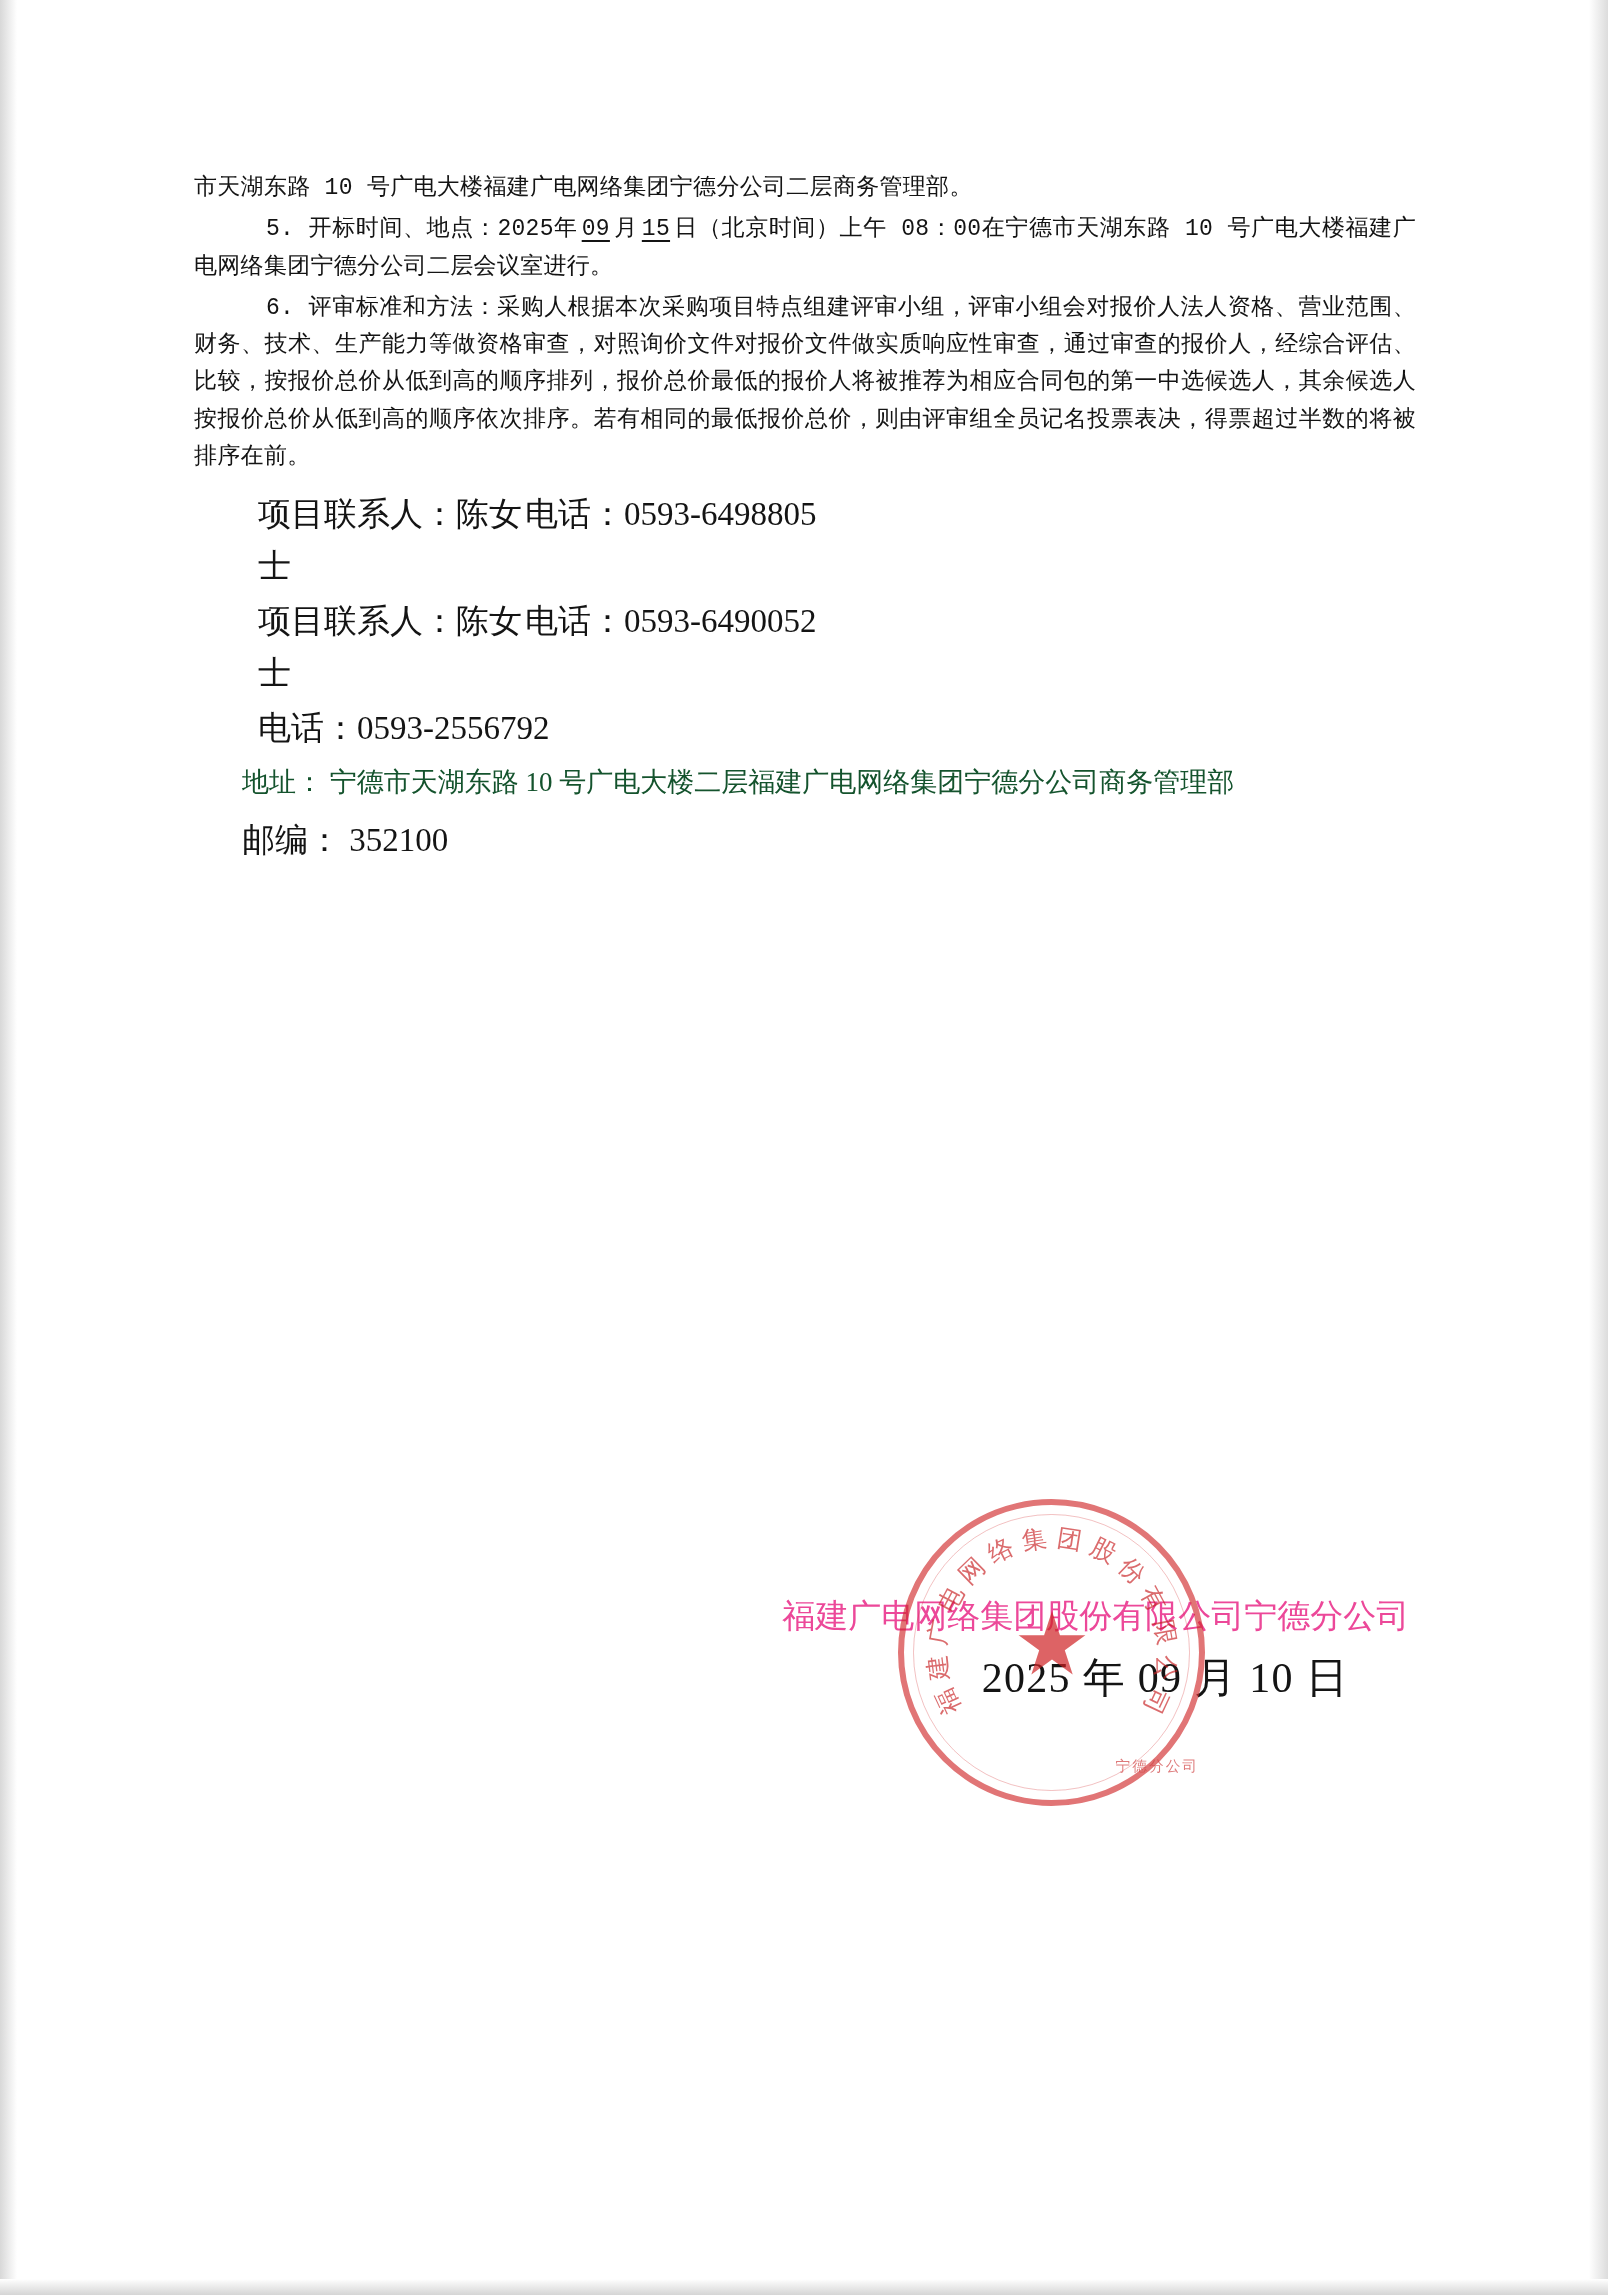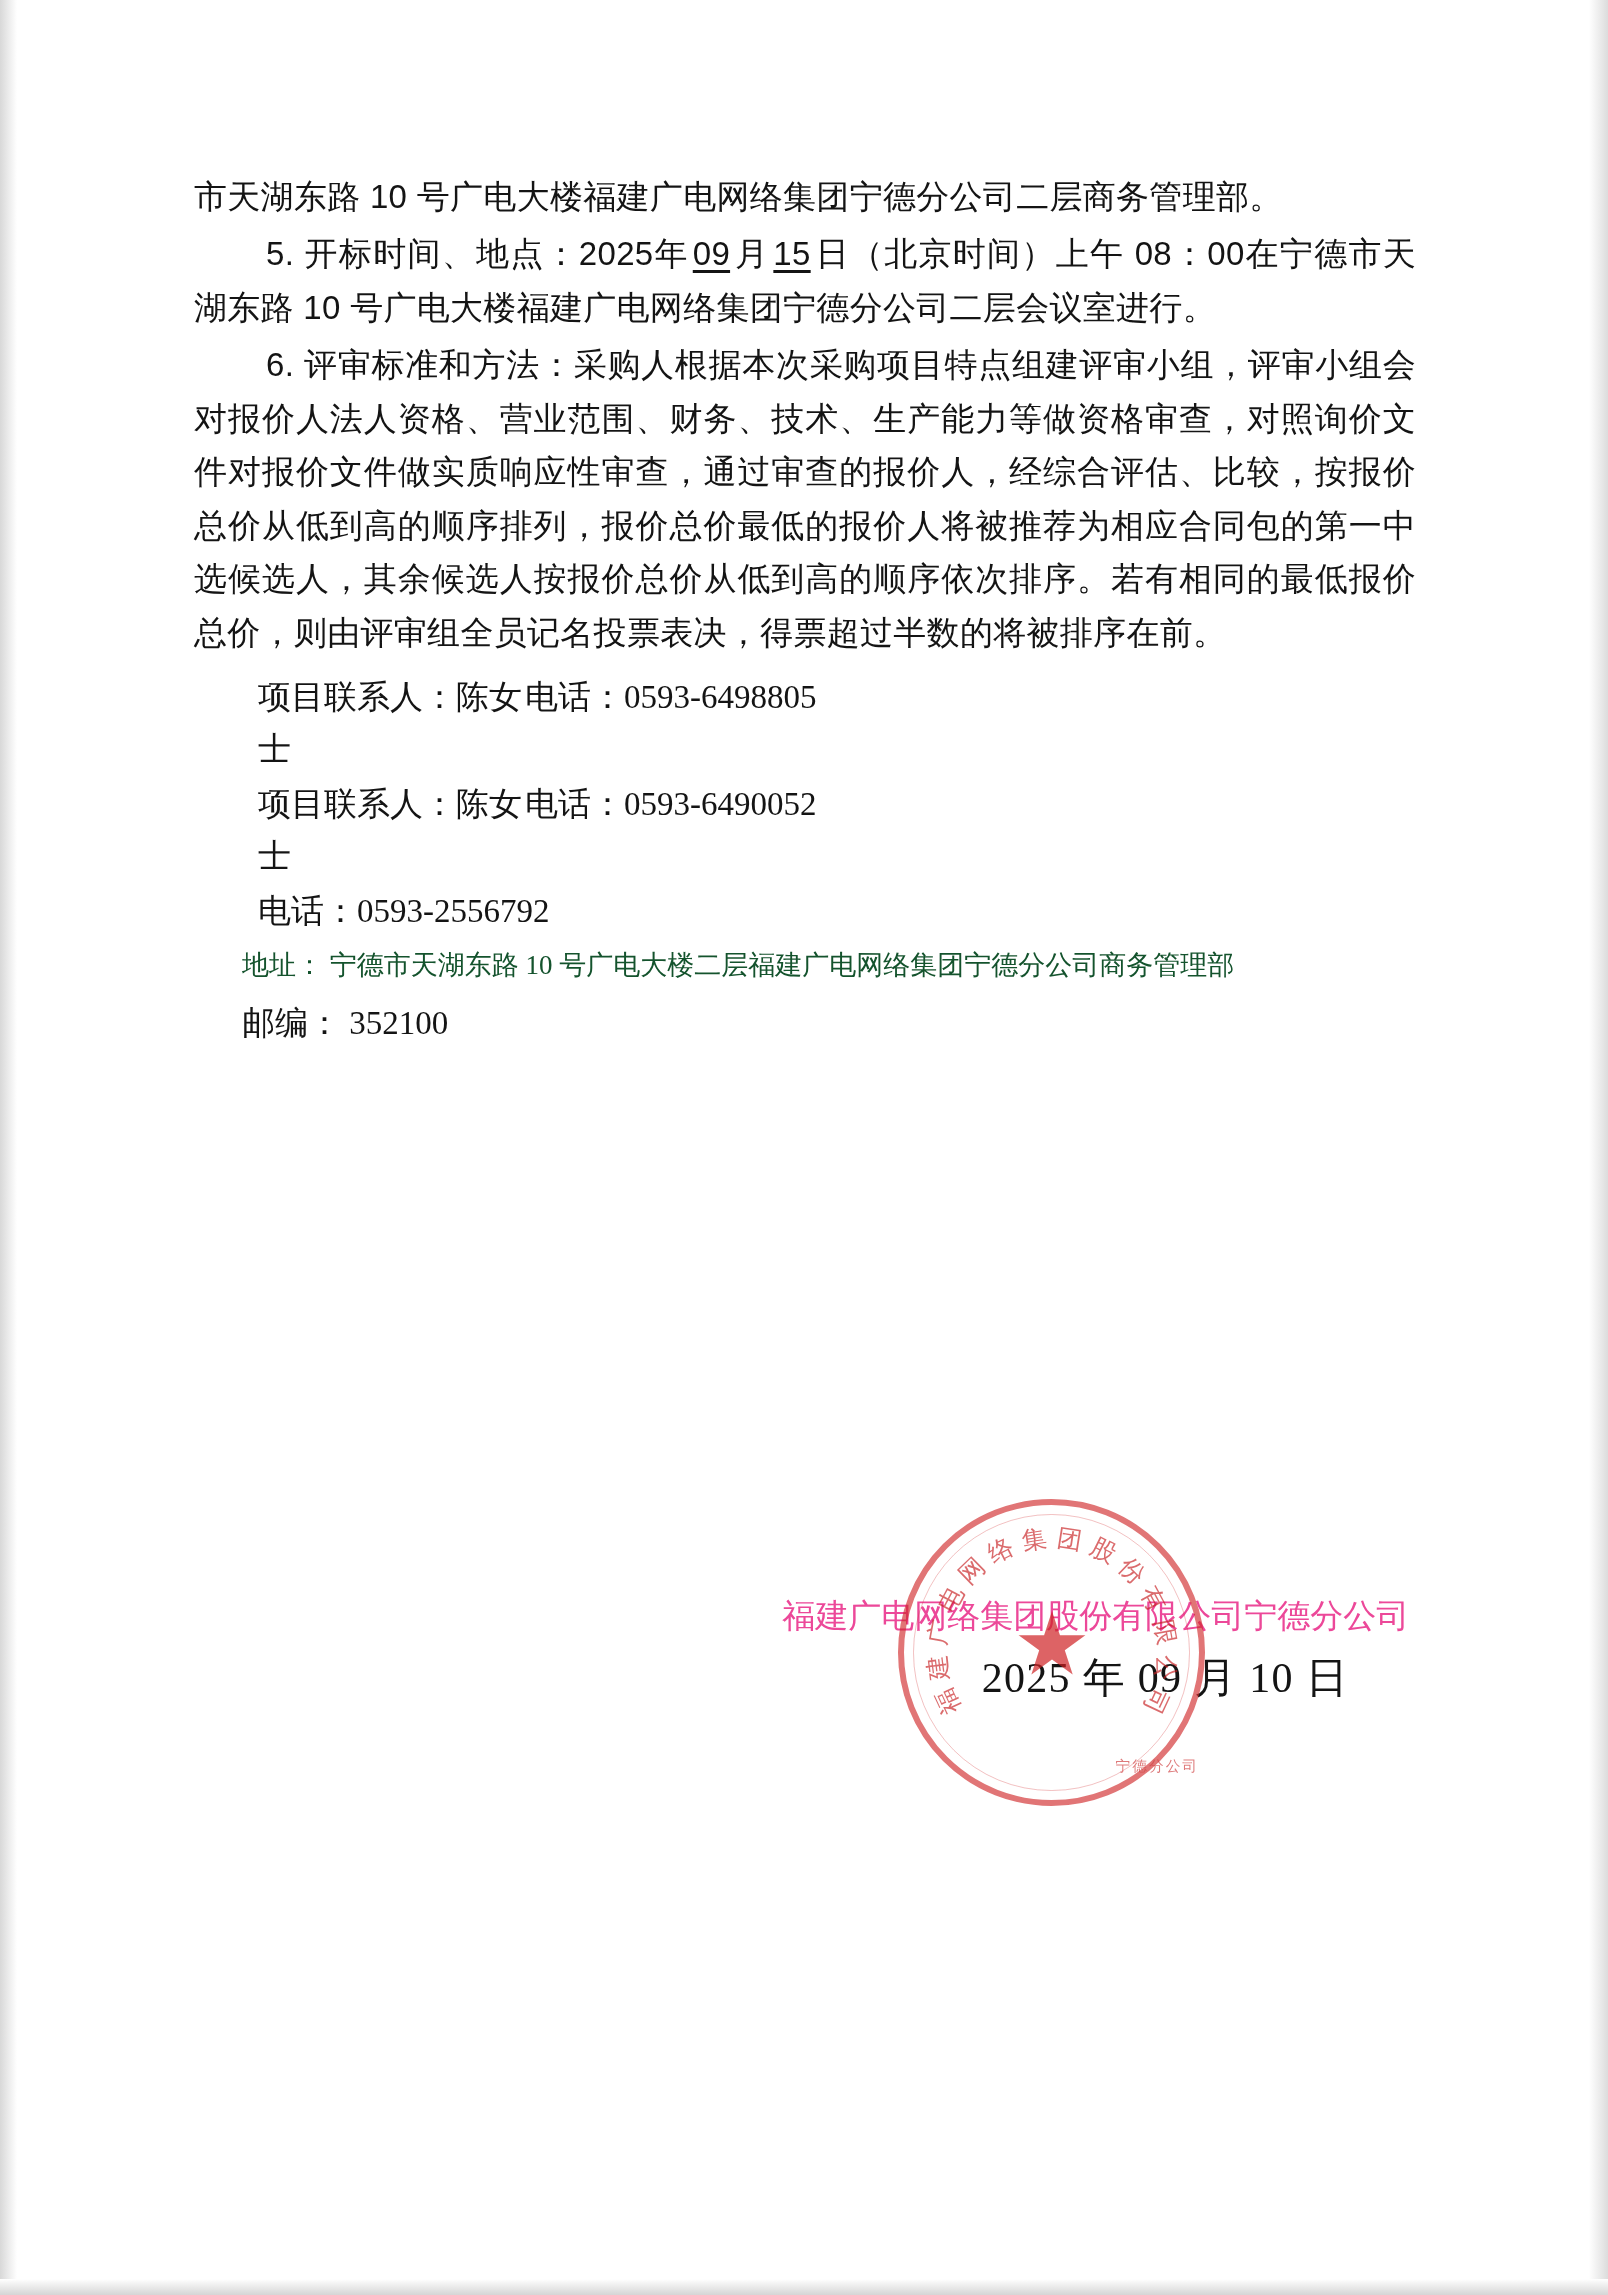--- a/index.html
+++ b/index.html
@@ -42,27 +42,27 @@
   }
 
   .content {
     position: absolute;
     left: 194px;
     top: 170px;
     width: 1222px;
   }
 
   .para {
-    font-size: 33px;
+    font-size: 23px;
     line-height: 1.62;
     color: #141414;
     letter-spacing: 0.3px;
     text-align: justify;
     margin: 0 0 4px 0;
-    font-family: Liberation Sans, sans-serif;
+    font-family: Liberation Mono, monospace;
   }
   .para.indent {
     text-indent: 72px;
   }
   .underline-val {
     text-decoration: underline;
     text-underline-offset: 4.7px;
     padding: 0 4px;
   }
   .nowrap { white-space: nowrap; }

